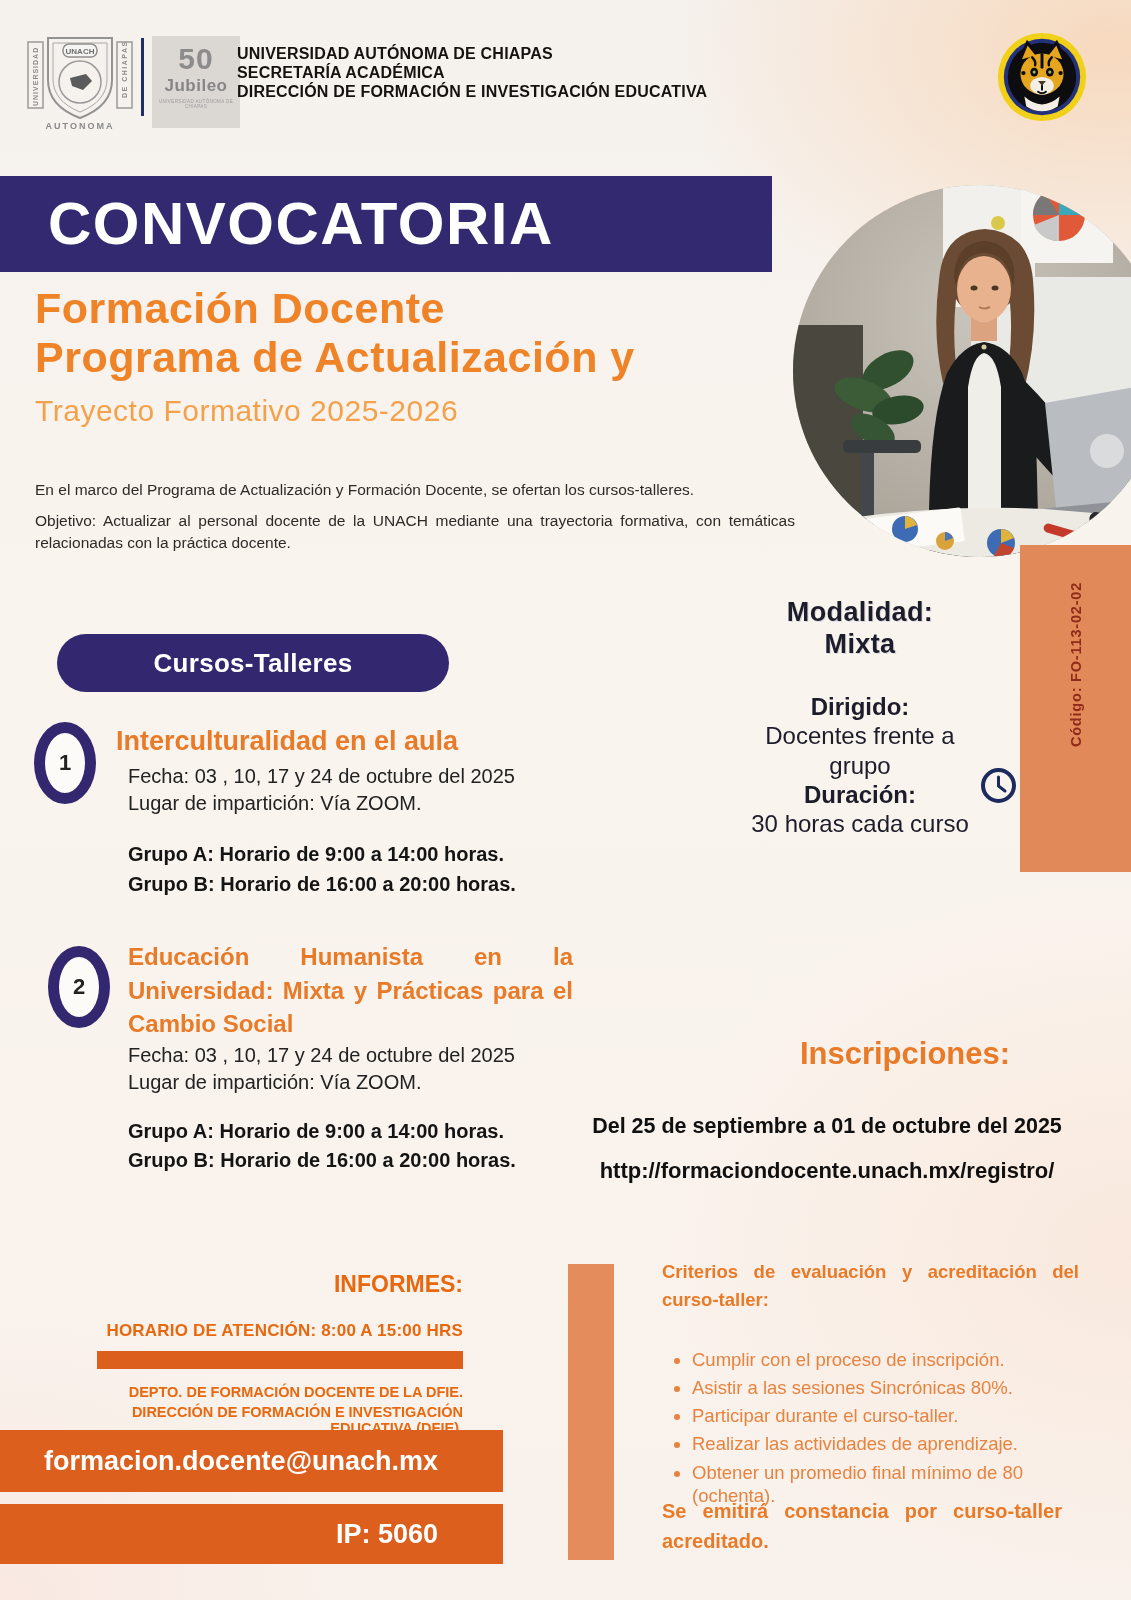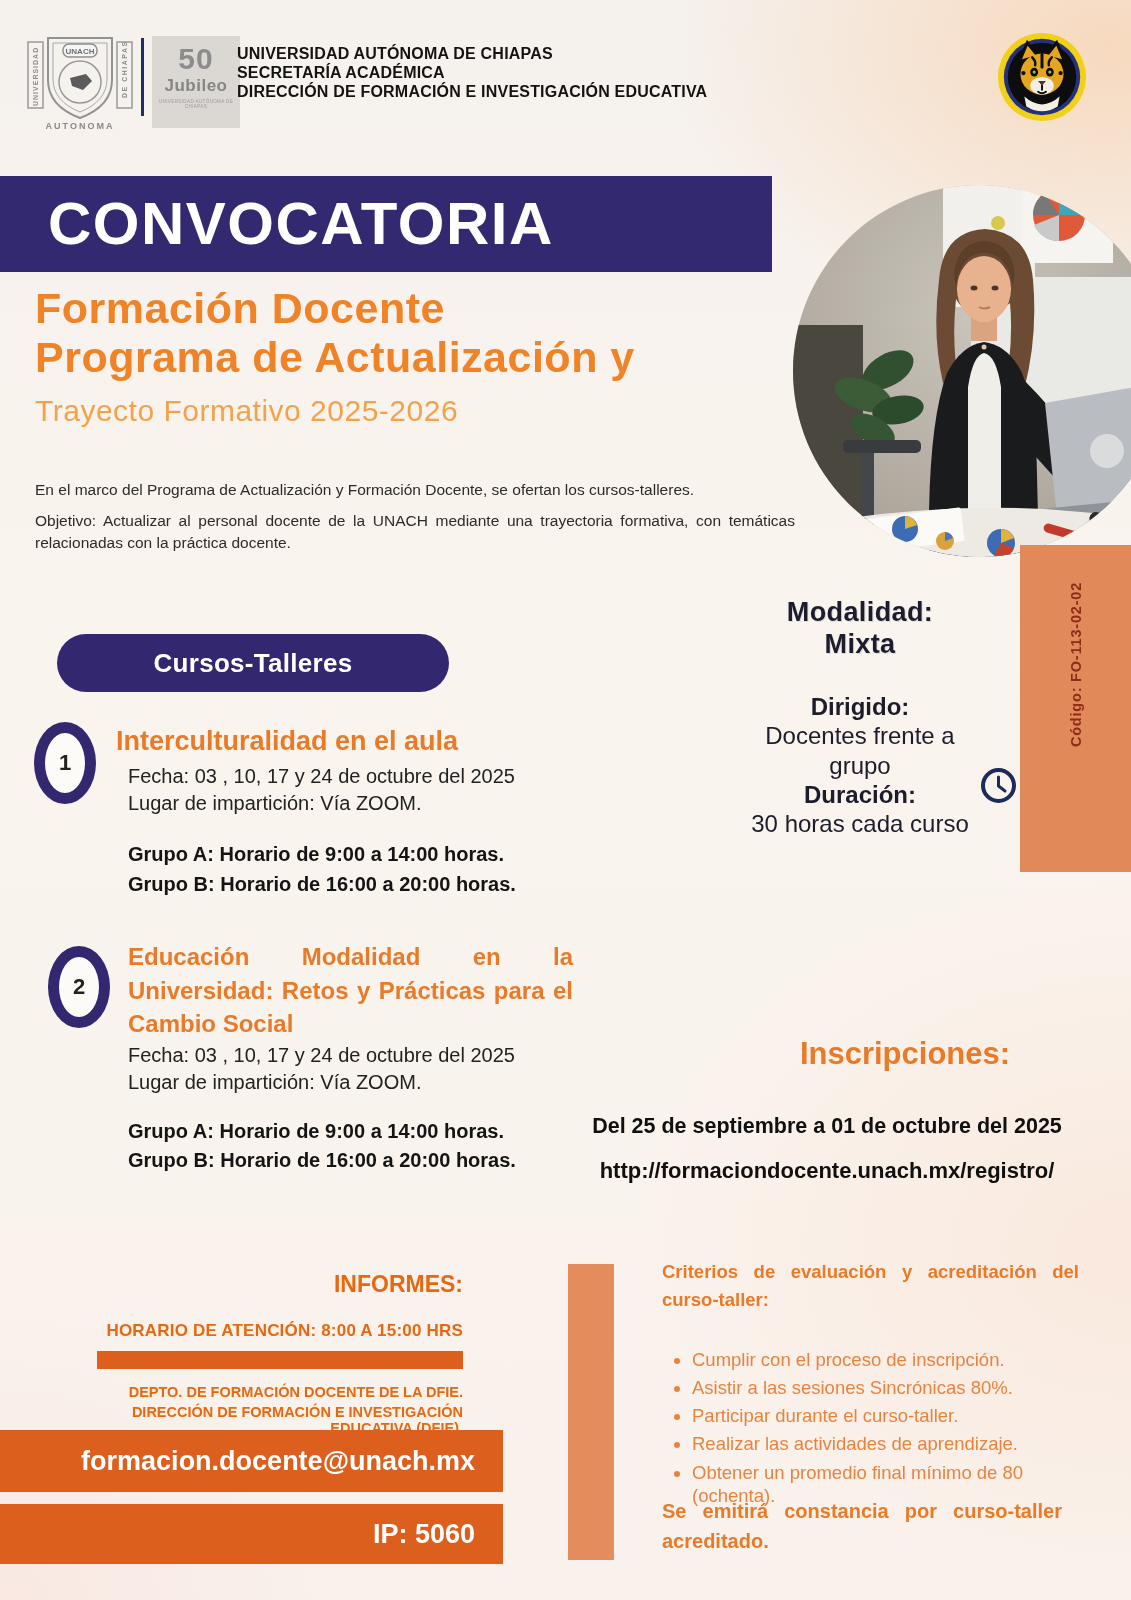--- a/index.html
+++ b/index.html
@@ -64,21 +64,21 @@
   .insc-title { left:770px; top:1036px; width:270px; text-align:center; font-size:31px; font-weight:800; color:#e87a28; }
   .insc-dates { left:567px; top:1114px; width:520px; text-align:center; font-size:21.5px; font-weight:700; color:#101010; }
   .insc-url { left:567px; top:1158px; width:520px; text-align:center; font-size:22px; font-weight:700; color:#101010; }
 
   
   .informes-title { left:263px; top:1271px; width:200px; text-align:right; font-size:23px; font-weight:800; color:#e8680f; }
   .informes-horario { left:90px; top:1321px; width:373px; text-align:right; font-size:17px; font-weight:700; color:#e8680f; letter-spacing:.2px; }
   .informes-bar { left:97px; top:1351px; width:366px; height:18px; background:#dd5f1d; }
   .informes-dept1 { left:60px; top:1384px; width:403px; text-align:right; font-size:14.5px; font-weight:700; color:#e8680f; }
   .informes-dept2 { left:60px; top:1404px; width:403px; text-align:right; font-size:14.5px; font-weight:700; color:#e8680f; }
-  .contact-bar { left:0; width:503px; background:#dd5f1d; color:#fff; font-weight:700; display:flex; align-items:center; justify-content:flex-end; padding-right:28px; }
+  .contact-bar { left:0; width:503px; background:#dd5f1d; color:#fff; font-weight:700; display:flex; align-items:center; justify-content:flex-end; padding-right:65px; }
   .email-bar { top:1430px; height:62px; font-size:27px; }
   .ip-bar { top:1504px; height:60px; font-size:27px; }
 
   
   .crit-bar { left:568px; top:1264px; width:46px; height:296px; background:#e58c5c; }
   .crit-title { left:662px; top:1258px; width:417px; font-size:18.5px; font-weight:700; color:#e87a28; text-align:justify; line-height:1.5; }
   .crit-list { left:662px; top:1348px; width:396px; }
   .crit-list ul { margin:0; padding-left:22px; }
   .crit-list li { font-size:18.5px; color:#e8833f; margin-bottom:5px; line-height:1.25;margin-left:8px; }
   .crit-list li::marker { color:#e8833f; }
@@ -244,21 +244,21 @@
   <div class="abs num-circle num1">1</div>
   <div class="abs course-title item1-title">Interculturalidad en el aula</div>
   <div class="abs item1-fecha">Fecha: 03 , 10,  17 y 24 de octubre del 2025</div>
   <div class="abs item1-lugar">Lugar de impartición: Vía ZOOM.</div>
   <div class="abs item1-grupos">
     <div>Grupo A: Horario de 9:00 a 14:00 horas.</div>
     <div>Grupo B: Horario de 16:00 a 20:00 horas.</div>
   </div>
 
   <div class="abs num-circle num2">2</div>
-  <div class="abs course-title item2-title">Educación Modalidad en la Universidad: Retos y Prácticas para el Cambio Social</div>
+  <div class="abs course-title item2-title">Educación Humanista en la Universidad: Mixta y Prácticas para el Cambio Social</div>
   <div class="abs item2-fecha">Fecha: 03 , 10, 17 y 24 de octubre del 2025</div>
   <div class="abs item2-lugar">Lugar de impartición: Vía ZOOM.</div>
   <div class="abs item2-grupos">
     <div>Grupo A: Horario de 9:00 a 14:00 horas.</div>
     <div>Grupo B: Horario de 16:00 a 20:00 horas.</div>
   </div>
 
   <div class="abs insc-title">Inscripciones:</div>
   <div class="abs insc-dates">Del 25 de septiembre a 01 de octubre del 2025</div>
   <div class="abs insc-url">http://formaciondocente.unach.mx/registro/</div>

